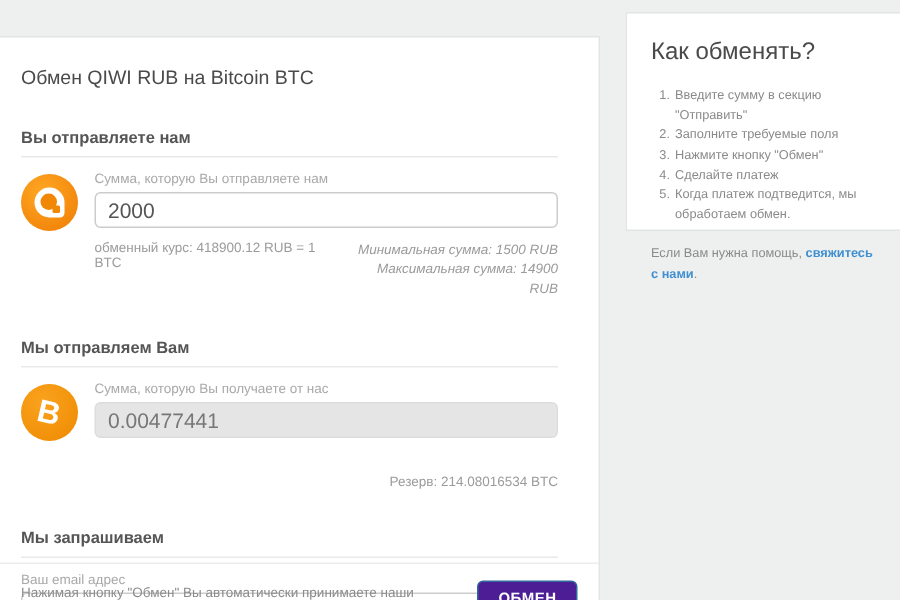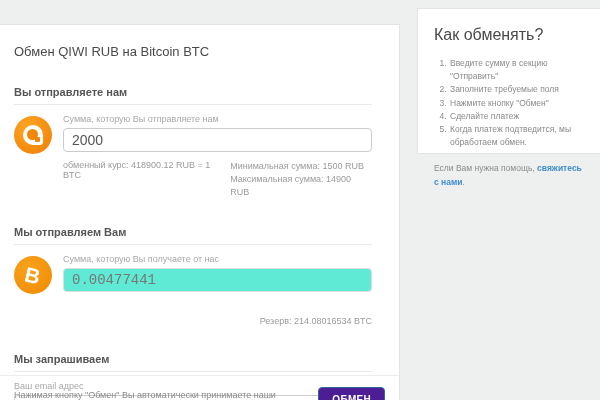--- a/index.html
+++ b/index.html
@@ -21,23 +21,23 @@
   .qiwi-dot { position:absolute; top:4px; left:4px; width:11px; height:11px; background:#f08705; border-radius:50%; }
   .qiwi-dot::after { content:""; position:absolute; right:-2px; bottom:-2px; width:5px; height:5px;
                      background:#f08705; border-radius:1px; }
   .btc { background:radial-gradient(circle at 38% 32%, #faa21e, #ee8a00); display:flex;
          align-items:center; justify-content:center; }
   .btc-b { color:#fff; font-weight:bold; font-size:21px; line-height:1; transform:rotate(13deg); display:block; }
   .fields { flex:1; margin-left:11px; }
   .field-label { display:block; font-size:9px; color:#a9a9a9; margin-bottom:4px; }
   .input { width:100%; height:24px; border:1px solid #ccc; border-radius:4px; padding:0 8px;
            font-size:14px; color:#555; font-family:inherit; background:#fff; outline:none; }
-  .input.disabled { background:#5eead4; border-color:#ddd; color:#777;font-family:Liberation Mono, monospace; }
+  .input.disabled { background:#e5e5e5; border-color:#ddd; color:#777; }
   .meta-row { display:flex; justify-content:space-between; margin-top:8px; font-size:9px; color:#9b9b9b; }
-  .meta-right { line-height:1.45; }
+  .meta-right { text-align:right; line-height:1.45;font-style:italic; }
   .reserve-row { text-align:right; margin-top:24px; font-size:9px; color:#9b9b9b; }
   .plain-field { margin-top:9px; }
   .footer { position:absolute; left:0; right:0; top:350px; border-top:1px solid #ececec;
             display:flex; align-items:center; justify-content:space-between; padding:11px 14px 0 14px; }
   .disclaimer { font-size:9px; color:#8b8b8b; max-width:280px; }
   .link { color:#3f8fd1; text-decoration:none; cursor:pointer; }
   .btn { background:#4c1d95; border:1px solid #32699c; color:#fff; border-radius:4px;
          font-size:10px; font-weight:bold; padding:6px 13px; font-family:inherit; cursor:pointer; letter-spacing:.3px; }
   .sidebar-title { font-size:16px; color:#4a4a4a; }
   .steps { margin:13px 0 0 15px; font-size:8.5px; color:#8a8a8a; line-height:1.55; }

